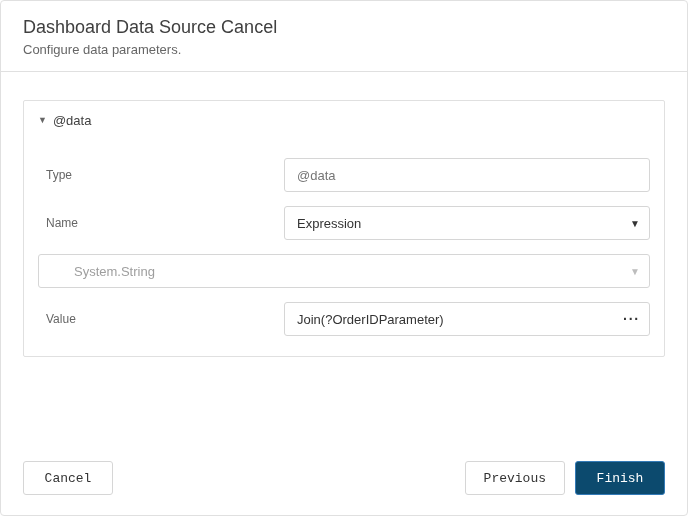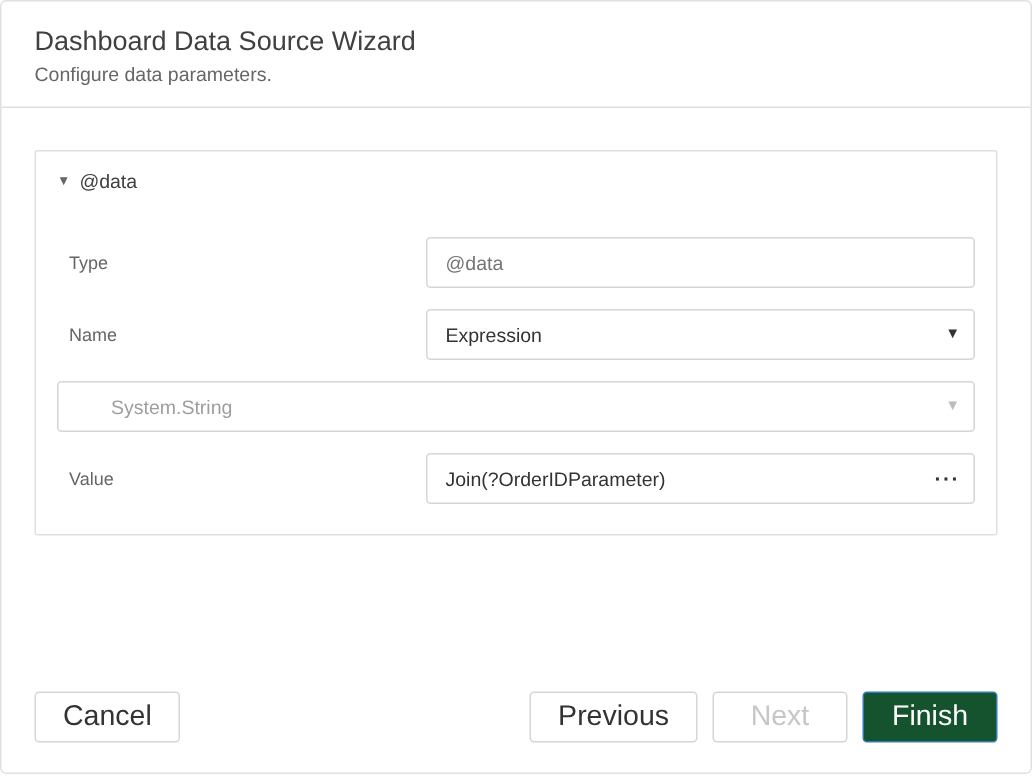--- a/index.html
+++ b/index.html
@@ -119,46 +119,46 @@
       margin-top: 88px;
     }
     .footer-spacer { flex: 1; }
     .btn {
       height: 34px;
       min-width: 90px;
       padding: 0 18px;
       border: 1px solid #d6d6d6;
       border-radius: 3px;
       background: #fff;
-      font-size: 19px;
+      font-size: 13px;
       color: #333;
       cursor: pointer;
       display: inline-flex;
       align-items: center;
       justify-content: center;
-      font-family: Liberation Sans, sans-serif;
+      font-family: Liberation Mono, monospace;
     }
     .btn + .btn { margin-left: 10px; }
     .btn.primary {
-      background: #14532d;
+      background: #0c4a6e;
       border-color: #337ab7;
       color: #fff;
     }
     .btn.disabled {
       color: #c6c6c6;
       cursor: default;
     }
   </style>
 </head>
 <body>
 
 <div class="wizard">
 
   <div class="header">
-    <h1 class="header-title">Dashboard Data Source Wizard</h1>
+    <h1 class="header-title">Dashboard Data Source Cancel</h1>
     <div class="header-subtitle">Configure data parameters.</div>
   </div>
 
   <div class="content">
     <div class="panel">
 
       <div class="panel-header">
         <span class="toggle-icon">▼</span>
         <span class="panel-title">@data</span>
       </div>
@@ -202,17 +202,16 @@
         </div>
 
       </div>
     </div>
   </div>
 
   <div class="footer">
     <button class="btn">Cancel</button>
     <div class="footer-spacer"></div>
     <button class="btn">Previous</button>
-    <button class="btn disabled">Next</button>
     <button class="btn primary">Finish</button>
   </div>
 
 </div>
 
 </body></html>

